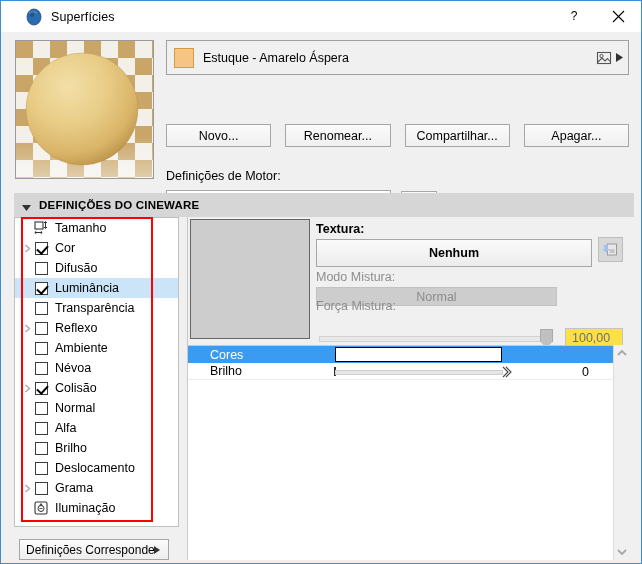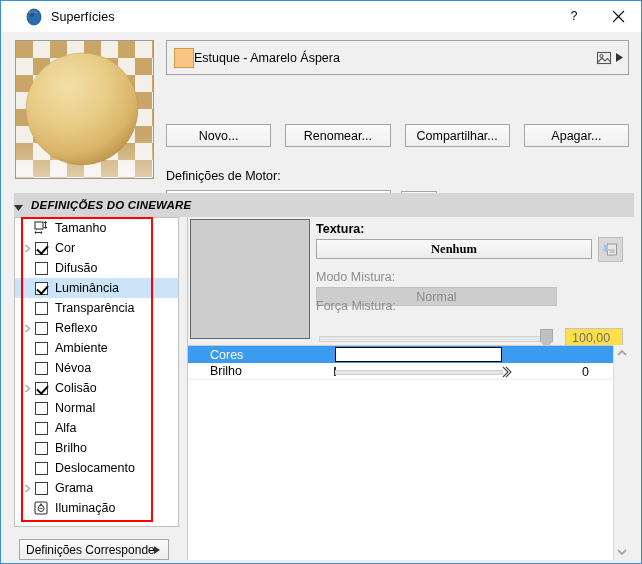--- a/index.html
+++ b/index.html
@@ -78,20 +78,21 @@
     align-items: center;
     padding: 0 4px 0 7px;
   }
   #material-swatch {
     width: 20px; height: 20px;
     background: #f6c583;
     border: 1px solid #d19b3f;
     flex: 0 0 auto;
   }
   #material-name {
+    margin-left: 9px;
     font-size: 12.5px;
     flex: 1 1 auto;
   }
   #material-img-btn {
     width: 16px; height: 16px;
     flex: 0 0 auto;
     margin-right: 2px;
   }
   #material-arrow {
     width: 10px; height: 14px;
@@ -152,22 +153,22 @@
   #info-i { font-size: 11px; font-weight: bold; color: #555; line-height: 1; }
 
   
   #section-header {
     position: absolute;
     left: 13px; top: 192px;
     width: 620px; height: 24px;
     background: #d6d6d6;
     display: flex;
     align-items: center;
+    padding-left: 8px;
     gap: 8px;
-    font-style: italic;
   }
   #section-tri { width: 9px; height: 9px; }
   #section-title {
     font-size: 11.5px;
     font-weight: bold;
     letter-spacing: 0.2px;
   }
 
   
   #left-panel {
@@ -261,27 +262,26 @@
   }
   #texture-label {
     position: absolute;
     left: 128px; top: 5px;
     font-size: 12.5px;
     font-weight: bold;
   }
   #texture-btn {
     position: absolute;
     left: 128px; top: 22px;
-    width: 276px; height: 20px;
+    width: 276px; height: 28px;
     background: linear-gradient(#fafafa, #ececec);
     border: 1px solid #a6a6a6;
     display: flex; align-items: center; justify-content: center;
     font-size: 12.5px;
     font-weight: bold;
-    font-family: Liberation Serif, serif;
   }
   #texture-load-btn {
     position: absolute;
     left: 410px; top: 20px;
     width: 25px; height: 25px;
     background: #d8d8d8;
     border: 1px solid #bdbdbd;
     display: flex; align-items: center; justify-content: center;
   }
   #blend-label {

